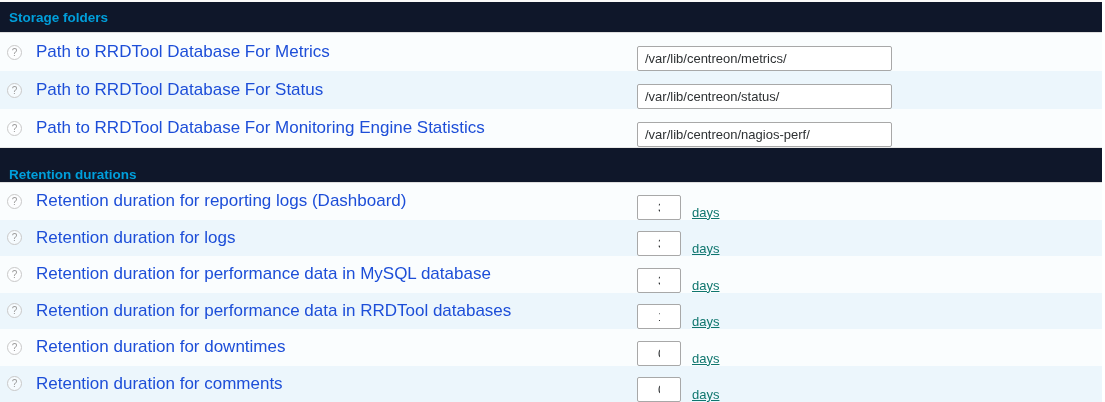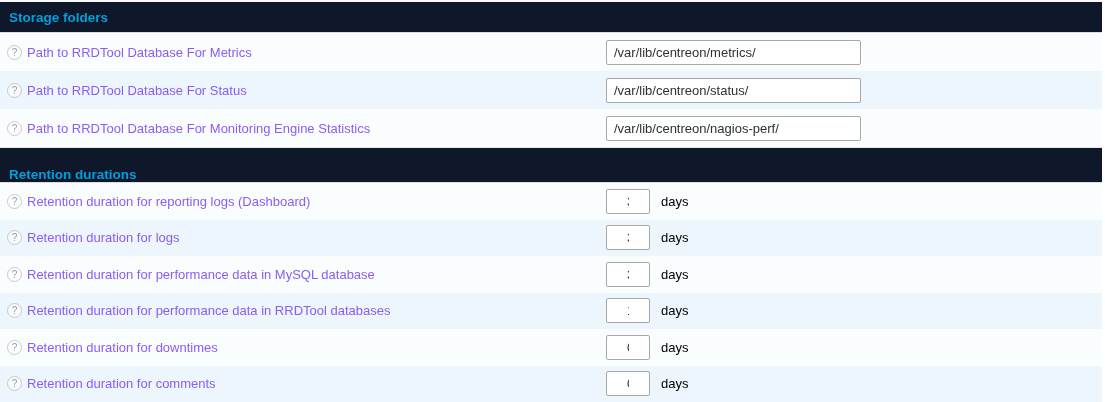--- a/index.html
+++ b/index.html
@@ -58,50 +58,51 @@
     border: 1px solid #c9c9c9;
     border-radius: 50%;
     background: rgba(255,255,255,0.55);
     color: #9b9b9b;
     font-size: 10px;
     line-height: 13px;
     text-align: center;
     cursor: help;
   }
   .row-label {
-    margin-left: 5px;
-    font-size: 13px;
-    color: #8b5cf6;
+    margin-left: 14px;
+    font-size: 17px;
+    color: #1d4ed8;
   }
   .field {
     position: absolute;
-    left: 606px;
+    left: 637px;
     top: 0;
     height: 100%;
     display: flex;
-    align-items: center;
+    align-items: flex-end;
     gap: 11px;
   }
   .input {
     box-sizing: border-box;
     height: 25px;
     border: 1px solid #a8a8a8;
     border-radius: 2px;
     background: #ffffff;
     font-family: inherit;
     font-size: 13px;
     color: #2e3133;
     padding: 0 7px;
     outline: none;
   }
   .input.text { width: 255px; }
   .input.num  { width: 44px; padding: 0 20px; }
   .suffix {
     font-size: 13px;
-    color: #000000;
+    color: #0f766e;
+    text-decoration: underline;
   }
 </style>
 </head>
 <body>
 
 <div class="settings-table">
     <div class="section section-0">
       <div class="section-header">
         <span class="section-title">Storage folders</span>
       </div>

